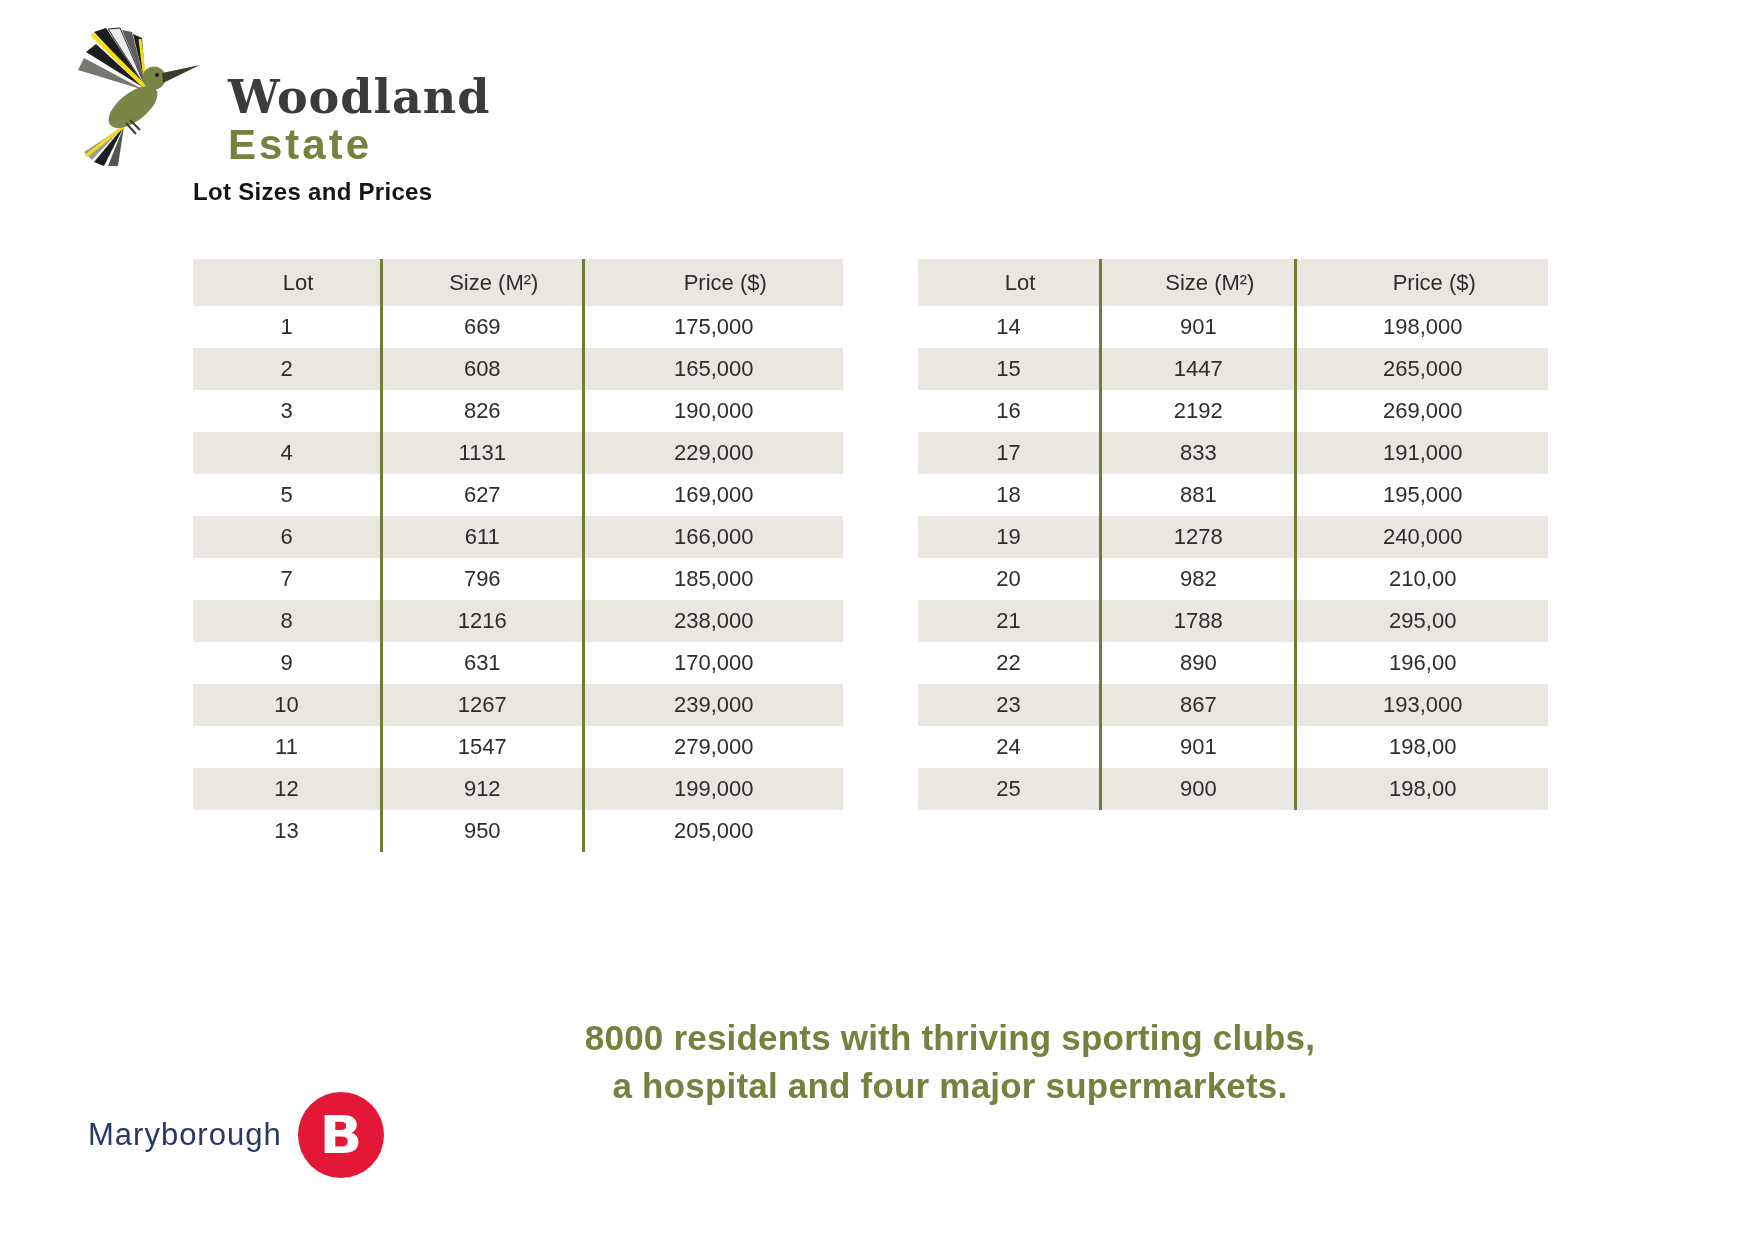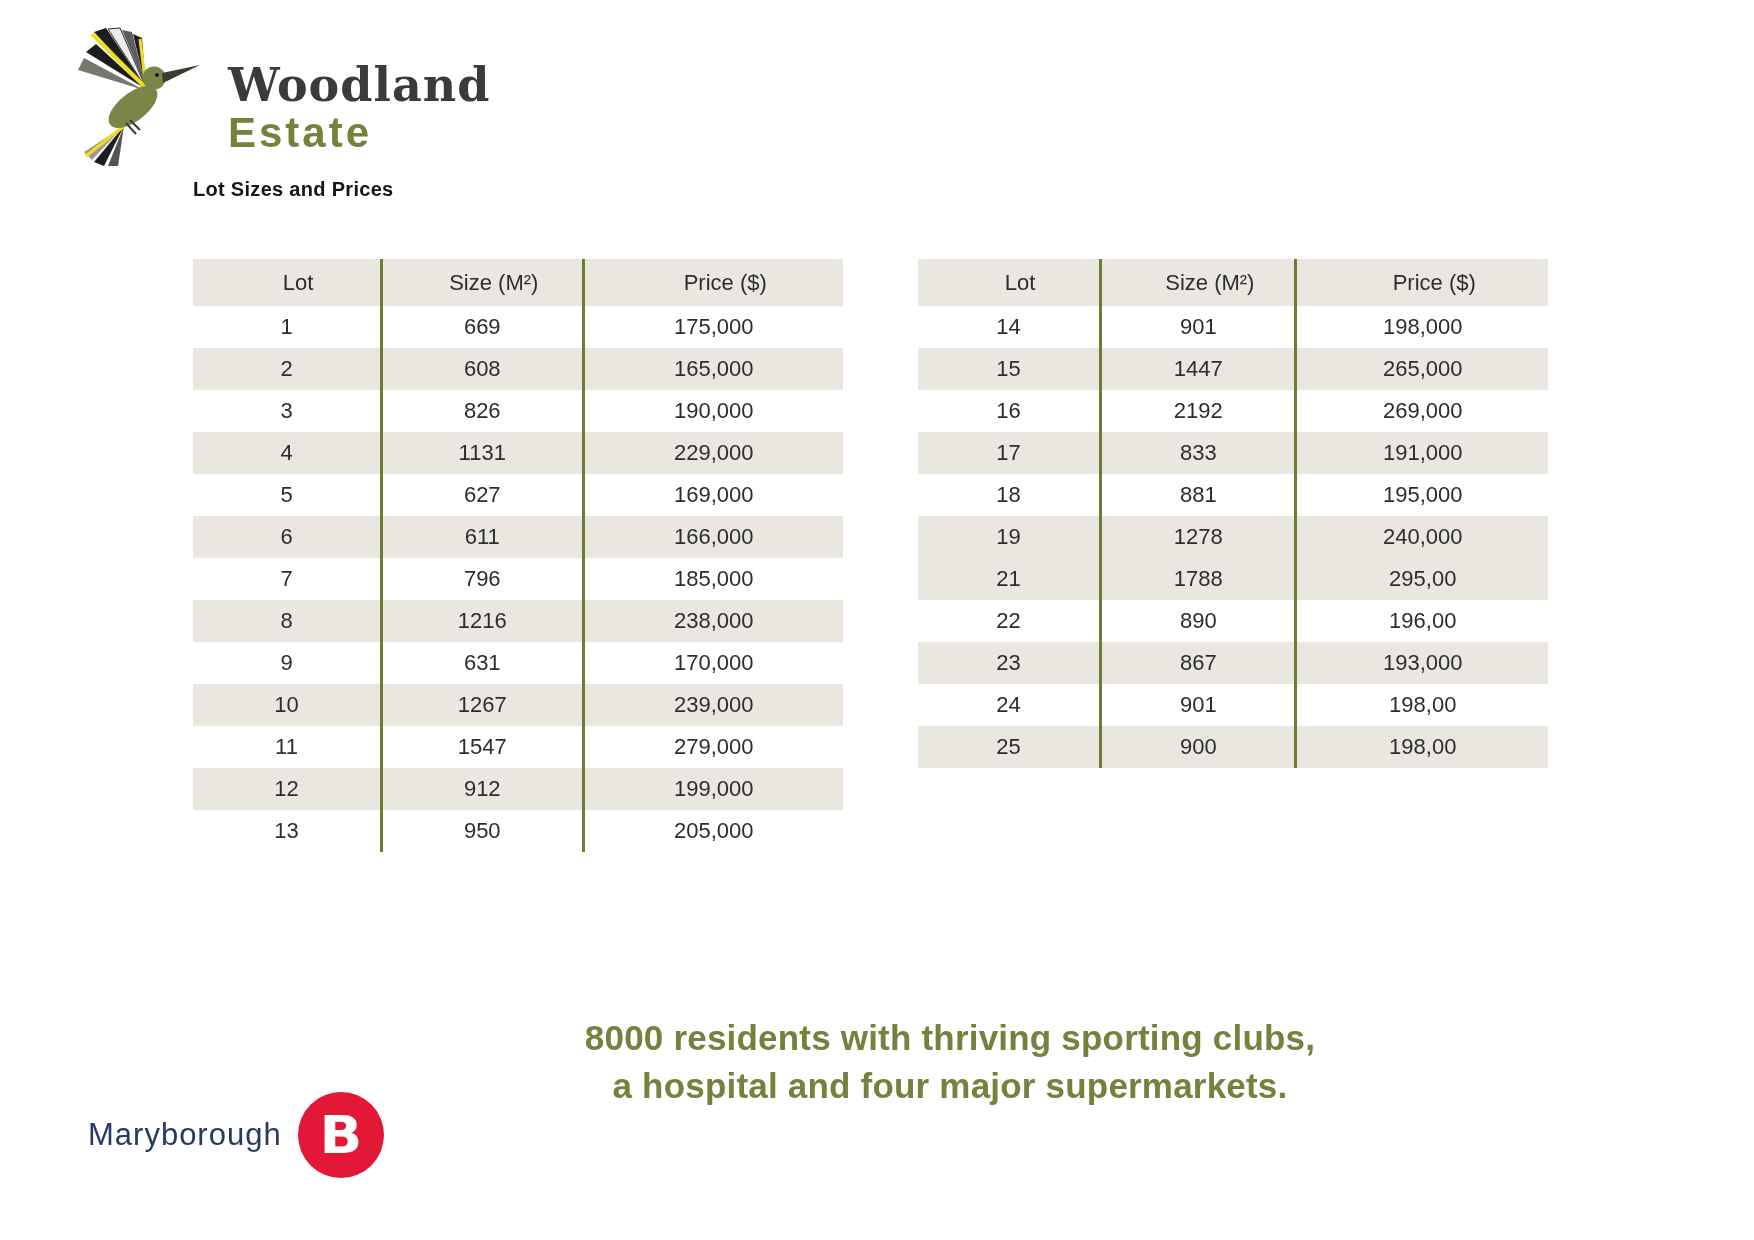--- a/index.html
+++ b/index.html
@@ -6,34 +6,34 @@
   .page{
     position:relative;
     width:1754px;height:1240px;
     background:#ffffff;
     font-family:"Liberation Sans", sans-serif;
     overflow:hidden;
   }
   
   .brand{position:absolute;left:70px;top:24px;display:flex;align-items:flex-start;}
   .bird{width:140px;height:150px;}
-  .brand-text{margin-left:18px;margin-top:38px;line-height:1;}
+  .brand-text{margin-left:18px;margin-top:50px;line-height:1;}
   .brand-top{
     font-family:"DejaVu Serif", serif;
     font-weight:700;font-size:46px;color:#3b3b3d;letter-spacing:1px;
   }
   .brand-bottom{
     font-family:"Liberation Sans", sans-serif;
     font-weight:700;font-size:42px;color:var(--olive-accent,#76813d);
     letter-spacing:3px;margin-top:4px;
   }
   
   .heading{
     position:absolute;left:193px;top:178px;
-    font-size:20px;font-weight:700;color:#151515;letter-spacing:.3px;
+    font-size:24px;font-weight:700;color:#151515;letter-spacing:.3px;
   }
   
   .lots-table{position:absolute;top:259px;border-collapse:collapse;table-layout:fixed;}
   .lots-table.t0{left:193px;width:650px;}
   .lots-table.t1{left:918px;width:630px;}
   .lots-table th,.lots-table td{
     text-align:center;vertical-align:middle;
     font-size:22px;color:#2d2d2d;font-weight:400;padding:0;
   }
   .lots-table th{height:47px;background:var(--table-stripe,#e9e7e0);padding-left:23px;}
@@ -228,20 +228,25 @@
         <tr>
           <td>18</td>
           <td>881</td>
           <td>195,000</td>
         </tr>
         <tr class="alt">
           <td>19</td>
           <td>1278</td>
           <td>240,000</td>
         </tr>
+        <tr>
+          <td>20</td>
+          <td>982</td>
+          <td>210,00</td>
+        </tr>
         <tr class="alt">
           <td>21</td>
           <td>1788</td>
           <td>295,00</td>
         </tr>
         <tr>
           <td>22</td>
           <td>890</td>
           <td>196,00</td>
         </tr>

